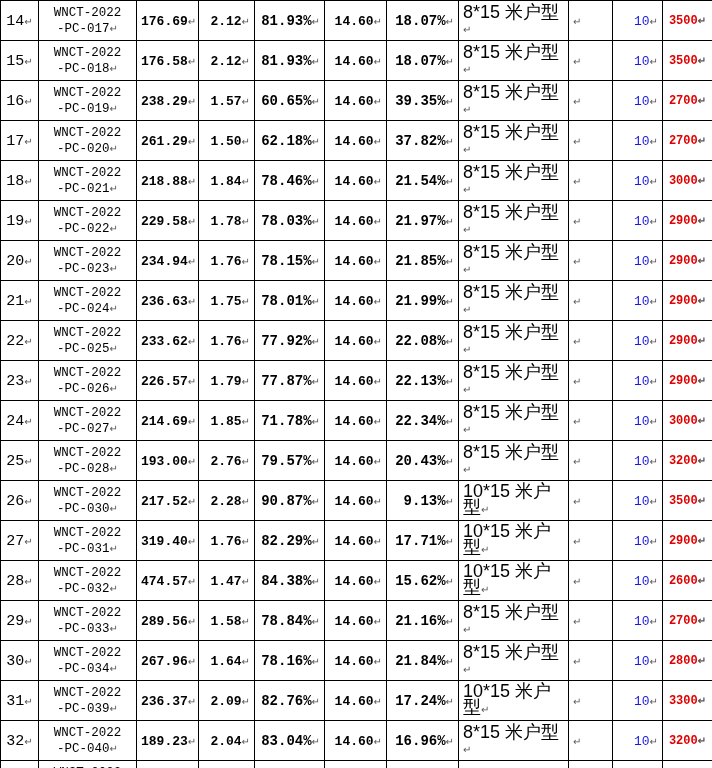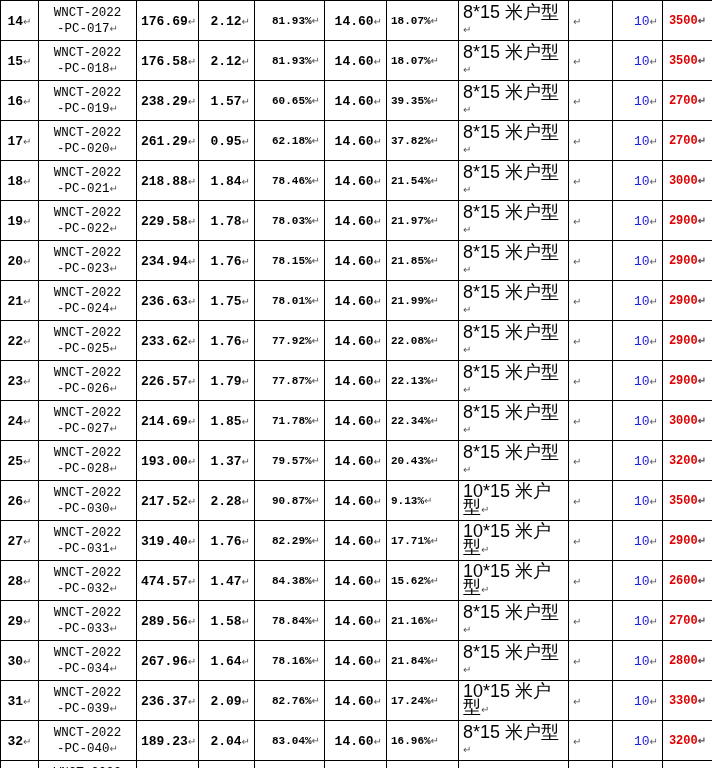--- a/index.html
+++ b/index.html
@@ -29,41 +29,41 @@
     padding: 1px 4px;
     font-size: 13px;
     line-height: 15px;
   }
   .c-idx      { width: 38px;  text-align: center; }
   .c-code     { width: 98px;  text-align: center; font-family: "Liberation Mono", monospace; font-size: 12px; margin-top: 27px; }
   .c-num1     { width: 62px;  text-align: center; padding-right: 6px; }
   .c-num2     { width: 56px;  text-align: right; padding-right: 6px; }
   .c-pct1     { width: 70px;  text-align: right; padding-right: 6px; }
   .c-num3     { width: 62px;  text-align: right; padding-right: 6px; }
-  .c-pct2     { width: 72px;  text-align: left; padding-right: 6px; }
+  .c-pct2     { width: 72px;  text-align: right; padding-right: 6px; }
   .c-type     { width: 110px; text-align: left; padding-left: 6px; }
   .c-blank    { width: 44px;  }
   .c-qty      { width: 50px;  text-align: right; color: #1a1ae0; }
   .c-price    { width: 50px;  text-align: center; color: #e00000; font-weight: bold; }
 
   .mono-code {
     font-family: "Liberation Mono", monospace;
     font-size: 12.5px;
     line-height: 15px;
     white-space: pre;
     text-align: center;
   }
   .num {
     font-family: "Liberation Mono", monospace;
     font-size: 13px;
     font-weight: bold;
   }
   .pct-wrap {
     font-family: "Liberation Mono", monospace;
-    font-size: 11px;
+    font-size: 14px;
     font-weight: bold;
     white-space: nowrap;
   }
   .mark {
     color: #555;
     font-size: 10px;
     font-family: "Liberation Sans", sans-serif;
   }
   .type-text {
     font-family: "Liberation Sans", sans-serif;
@@ -73,22 +73,22 @@
     font-family: "Liberation Mono", monospace;
     font-size: 13px;
   }
   .price-text {
     font-family: "Liberation Mono", monospace;
     font-size: 12px;
     font-weight: bold;
   }
   .idx-text {
     font-family: "Liberation Mono", monospace;
-    font-size: 13px;
-    font-weight: bold;
+    font-size: 15px;
+    font-weight: normal;
   }
 </style>
 </head>
 <body>
 
 <table class="data-table">
   <tbody id="table-body">
       <tr>
         <td class="c-idx">
           <div class="cell-inner"><span class="idx-text">14</span><span class="mark">↵</span></div>
@@ -198,21 +198,21 @@
         <td class="c-idx">
           <div class="cell-inner"><span class="idx-text">17</span><span class="mark">↵</span></div>
         </td>
         <td class="c-code">
           <div class="cell-inner"><span class="mono-code">WNCT-2022<br>-PC-020<span class="mark">↵</span></span></div>
         </td>
         <td class="c-num1">
           <div class="cell-inner"><span class="num">261.29</span><span class="mark">↵</span></div>
         </td>
         <td class="c-num2">
-          <div class="cell-inner"><span class="num">0.95</span><span class="mark">↵</span></div>
+          <div class="cell-inner"><span class="num">1.50</span><span class="mark">↵</span></div>
         </td>
         <td class="c-pct1">
           <div class="cell-inner"><span class="pct-wrap">62.18%</span><span class="mark">↵</span></div>
         </td>
         <td class="c-num3">
           <div class="cell-inner"><span class="num">14.60</span><span class="mark">↵</span></div>
         </td>
         <td class="c-pct2">
           <div class="cell-inner"><span class="pct-wrap">37.82%</span><span class="mark">↵</span></div>
         </td>
@@ -478,21 +478,21 @@
         <td class="c-idx">
           <div class="cell-inner"><span class="idx-text">25</span><span class="mark">↵</span></div>
         </td>
         <td class="c-code">
           <div class="cell-inner"><span class="mono-code">WNCT-2022<br>-PC-028<span class="mark">↵</span></span></div>
         </td>
         <td class="c-num1">
           <div class="cell-inner"><span class="num">193.00</span><span class="mark">↵</span></div>
         </td>
         <td class="c-num2">
-          <div class="cell-inner"><span class="num">1.37</span><span class="mark">↵</span></div>
+          <div class="cell-inner"><span class="num">2.76</span><span class="mark">↵</span></div>
         </td>
         <td class="c-pct1">
           <div class="cell-inner"><span class="pct-wrap">79.57%</span><span class="mark">↵</span></div>
         </td>
         <td class="c-num3">
           <div class="cell-inner"><span class="num">14.60</span><span class="mark">↵</span></div>
         </td>
         <td class="c-pct2">
           <div class="cell-inner"><span class="pct-wrap">20.43%</span><span class="mark">↵</span></div>
         </td>

